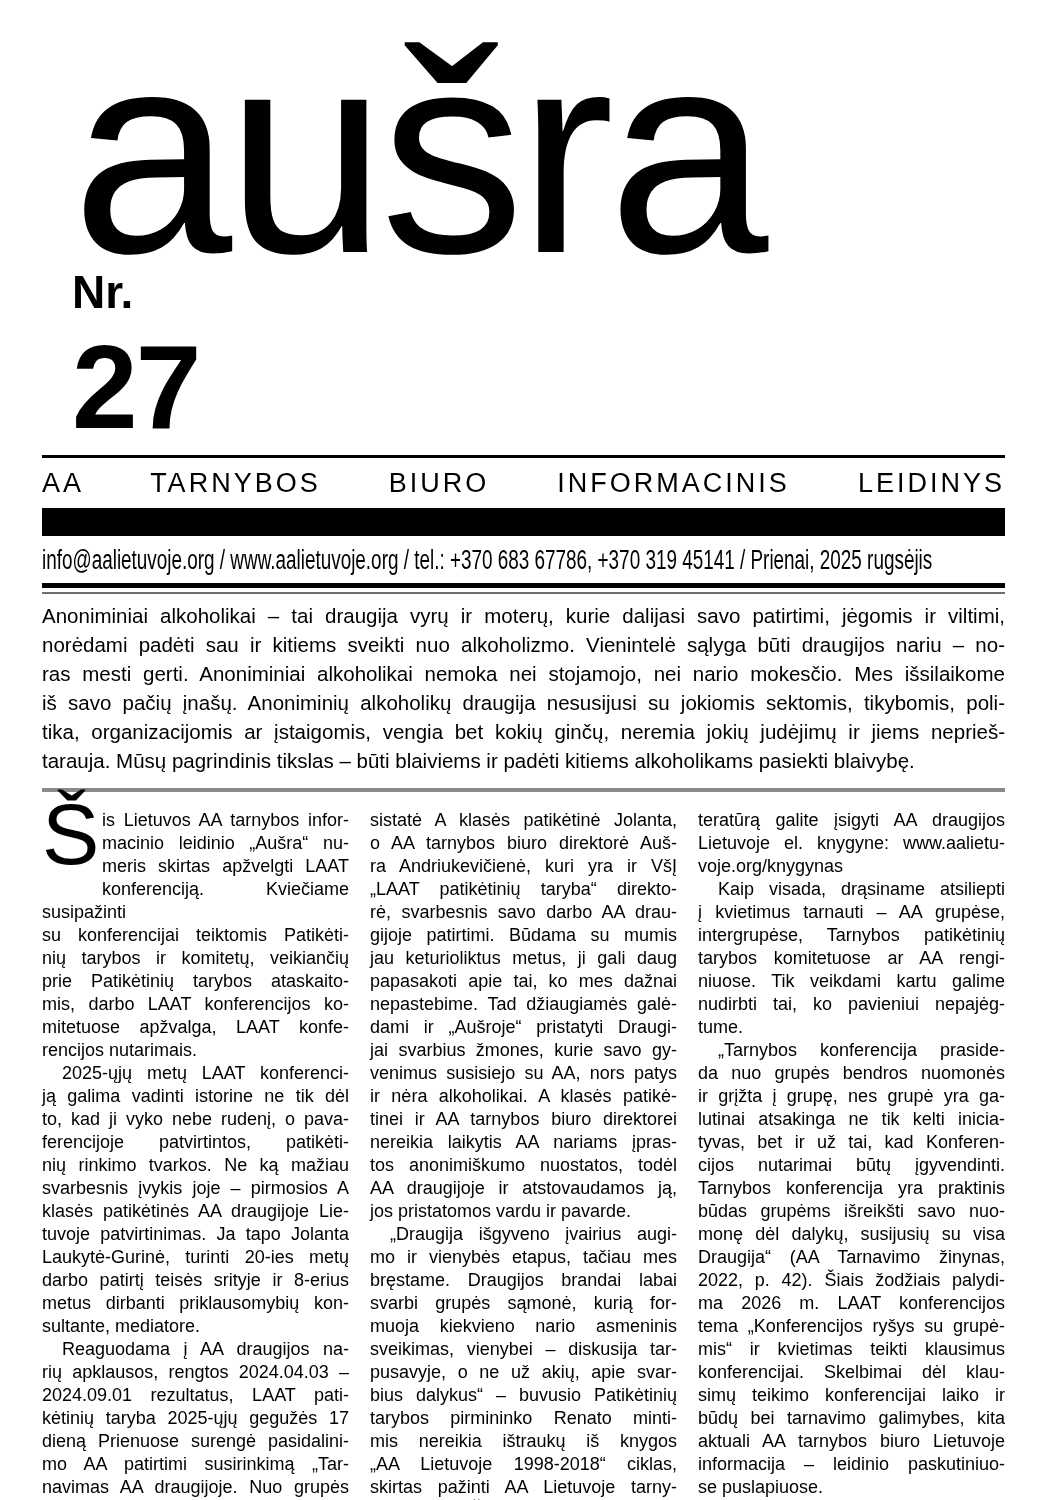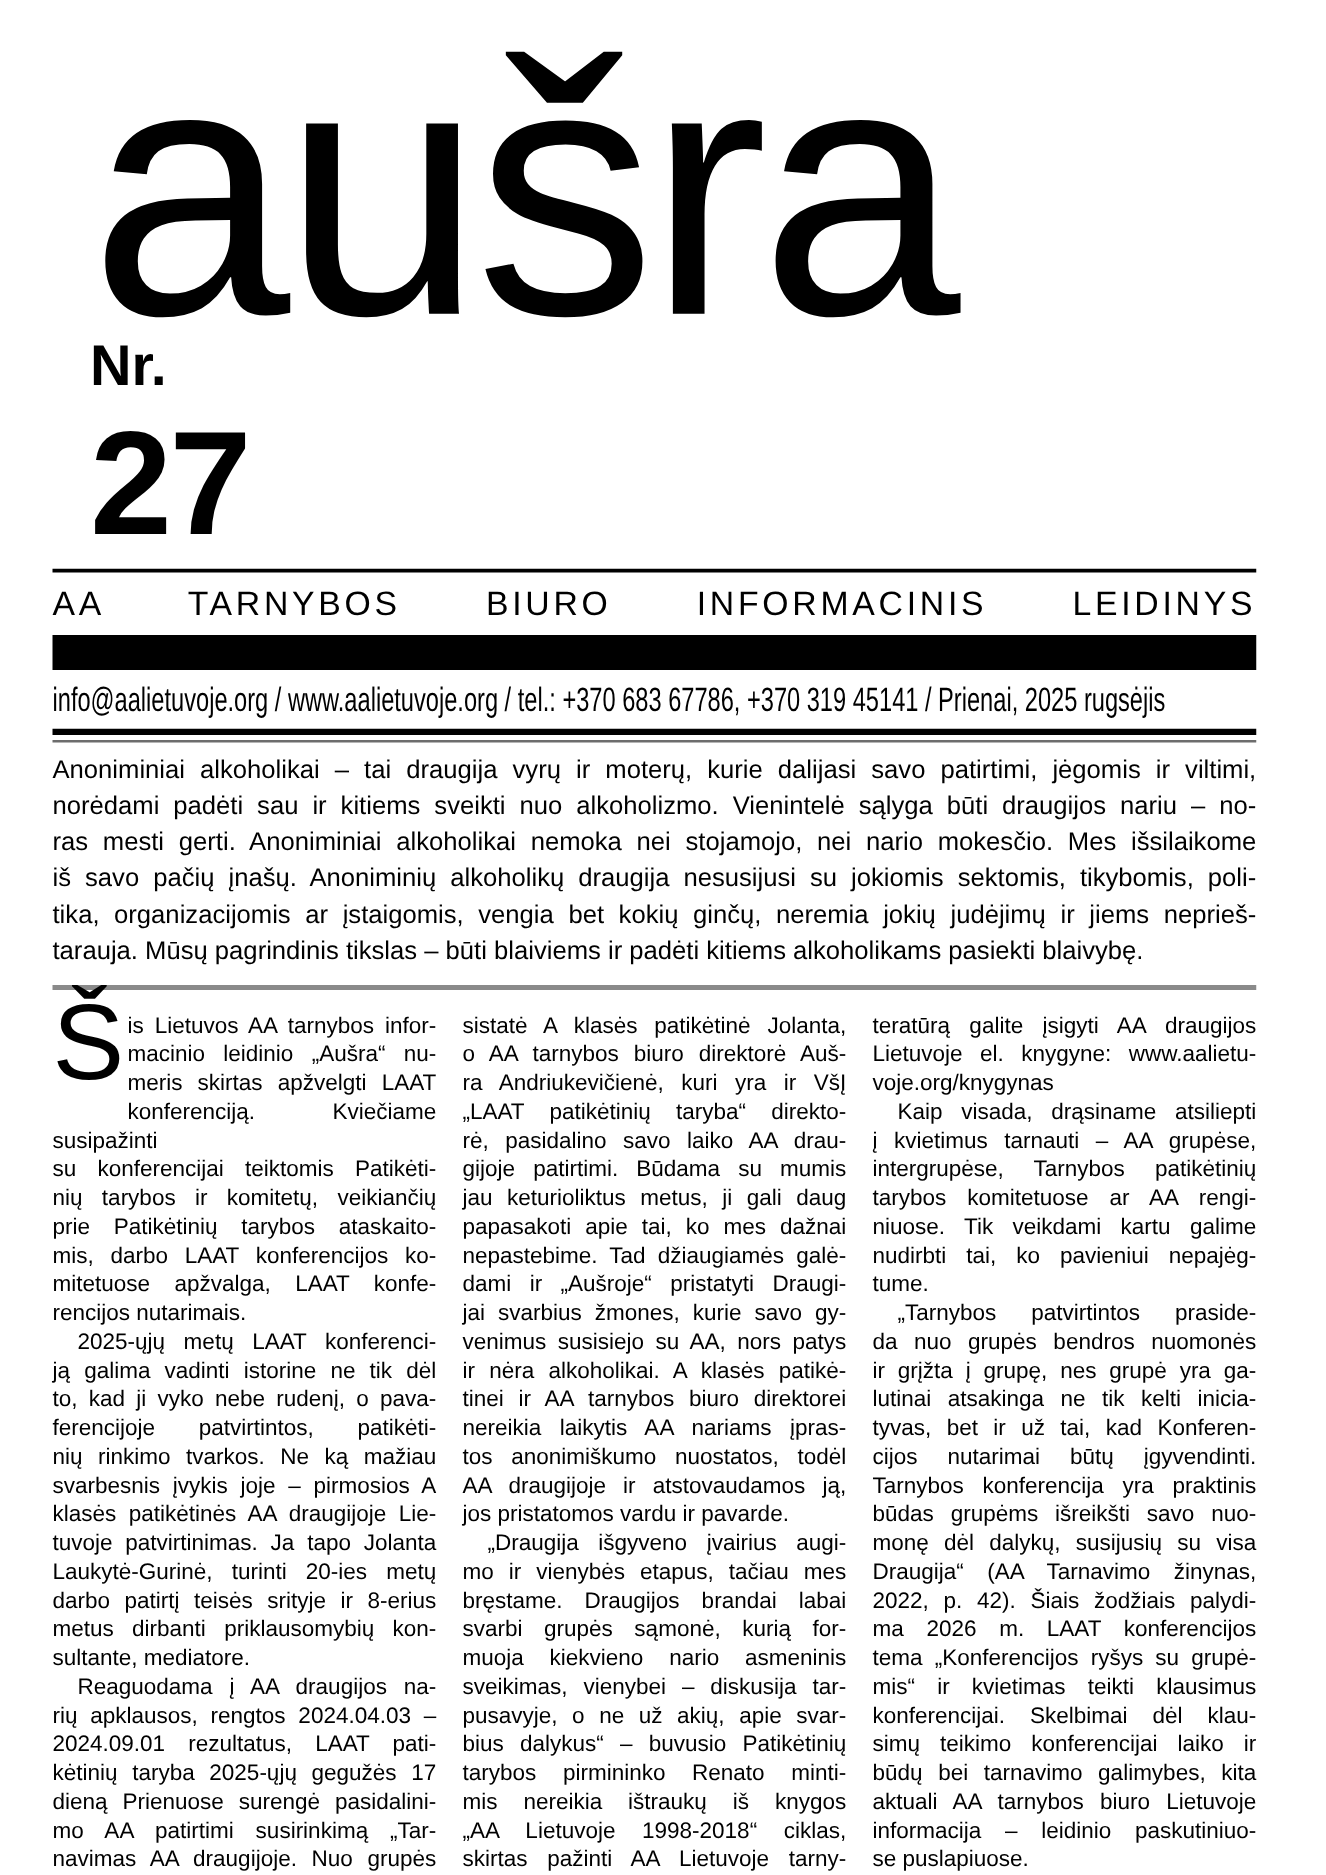--- a/index.html
+++ b/index.html
@@ -147,21 +147,21 @@
         <div class="line">mo AA patirtimi susirinkimą „Tar-</div>
         <div class="line">navimas AA draugijoje. Nuo grupės</div>
         <div class="line">iki tarnybos“. Susirinkimo metu pri-</div>
       </div>
     <div class="col">
 
     <div class="line">sistatė A klasės patikėtinė Jolanta,</div>
         <div class="line">o AA tarnybos biuro direktorė Auš-</div>
         <div class="line">ra Andriukevičienė, kuri yra ir VšĮ</div>
         <div class="line">„LAAT patikėtinių taryba“ direkto-</div>
-        <div class="line">rė, pasidalino savo laiko AA drau-</div>
+        <div class="line">rė, svarbesnis savo darbo AA drau-</div>
         <div class="line">gijoje patirtimi. Būdama su mumis</div>
         <div class="line">jau keturioliktus metus, ji gali daug</div>
         <div class="line">papasakoti apie tai, ko mes dažnai</div>
         <div class="line">nepastebime. Tad džiaugiamės galė-</div>
         <div class="line">dami ir „Aušroje“ pristatyti Draugi-</div>
         <div class="line">jai svarbius žmones, kurie savo gy-</div>
         <div class="line">venimus susisiejo su AA, nors patys</div>
         <div class="line">ir nėra alkoholikai. A klasės patikė-</div>
         <div class="line">tinei ir AA tarnybos biuro direktorei</div>
         <div class="line">nereikia laikytis AA nariams įpras-</div>
@@ -187,21 +187,21 @@
     <div class="line">teratūrą galite įsigyti AA draugijos</div>
         <div class="line">Lietuvoje el. knygyne: www.aalietu-</div>
         <div class="line end">voje.org/knygynas</div>
         <div class="line ind">Kaip visada, drąsiname atsiliepti</div>
         <div class="line">į kvietimus tarnauti – AA grupėse,</div>
         <div class="line">intergrupėse, Tarnybos patikėtinių</div>
         <div class="line">tarybos komitetuose ar AA rengi-</div>
         <div class="line">niuose. Tik veikdami kartu galime</div>
         <div class="line">nudirbti tai, ko pavieniui nepajėg-</div>
         <div class="line end">tume.</div>
-        <div class="line ind">„Tarnybos patvirtintos praside-</div>
+        <div class="line ind">„Tarnybos konferencija praside-</div>
         <div class="line">da nuo grupės bendros nuomonės</div>
         <div class="line">ir grįžta į grupę, nes grupė yra ga-</div>
         <div class="line">lutinai atsakinga ne tik kelti inicia-</div>
         <div class="line">tyvas, bet ir už tai, kad Konferen-</div>
         <div class="line">cijos nutarimai būtų įgyvendinti.</div>
         <div class="line">Tarnybos konferencija yra praktinis</div>
         <div class="line">būdas grupėms išreikšti savo nuo-</div>
         <div class="line">monę dėl dalykų, susijusių su visa</div>
         <div class="line">Draugija“ (AA Tarnavimo žinynas,</div>
         <div class="line">2022, p. 42). Šiais žodžiais palydi-</div>

